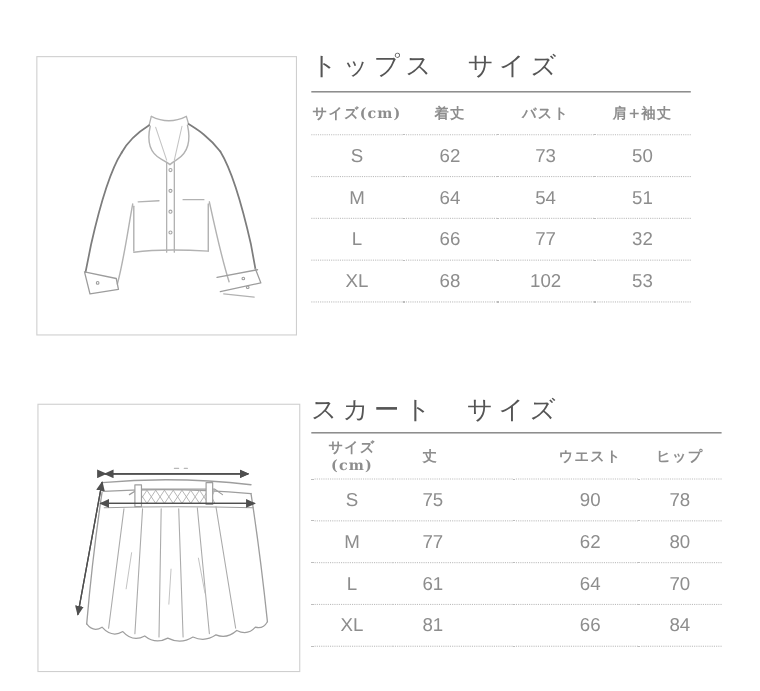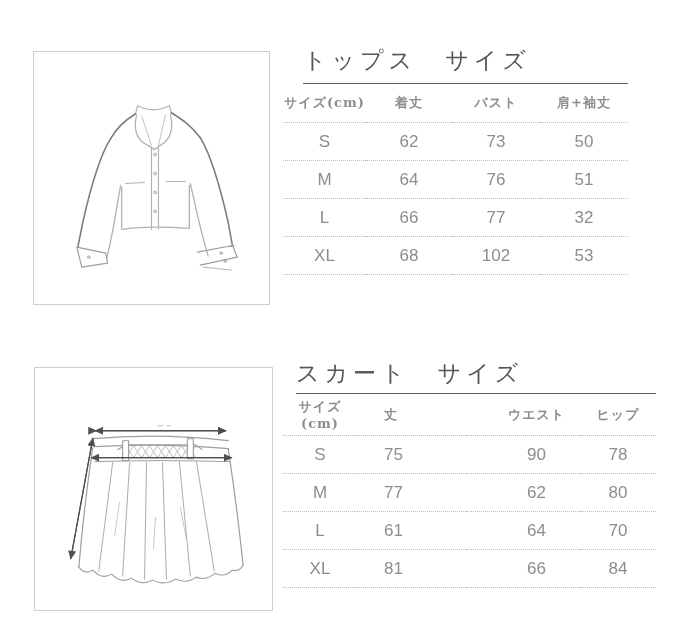--- a/index.html
+++ b/index.html
@@ -16,22 +16,22 @@
 
   .size-block{position:absolute;}
   #tops-block{left:283px;top:46px;width:345px;}
   #skirt-block{left:283px;top:359px;width:373px;}
 
   .block-title{
     font-family:"DejaVu Serif","Liberation Serif",serif;
     font-size:23px;line-height:28px;color:#555555;letter-spacing:5px;
     white-space:pre;border-bottom:1px solid #5f5f5f;
   }
-  #tops-block .block-title{padding-bottom:9px;margin-left:20px;}
-  #skirt-block .block-title{padding-bottom:6px;margin-left:13px;}
+  #tops-block .block-title{padding-bottom:9px;}
+  #skirt-block .block-title{padding-bottom:6px;}
 
   table.size-table{
     width:100%;border-collapse:collapse;table-layout:fixed;
   }
   table.size-table th{
     font-family:"DejaVu Serif","Liberation Serif",serif;
     font-weight:bold;font-size:13px;color:#8d8d8d;letter-spacing:1px;
     text-align:center;height:36px;vertical-align:middle;
     border-bottom:1px dotted #bdbdbd;
   }
@@ -108,21 +108,21 @@
     <tbody>
       <tr>
         <td>S</td>
         <td>62</td>
         <td>73</td>
         <td>50</td>
       </tr>
       <tr>
         <td>M</td>
         <td>64</td>
-        <td>76</td>
+        <td>54</td>
         <td>51</td>
       </tr>
       <tr>
         <td>L</td>
         <td>66</td>
         <td>77</td>
         <td>32</td>
       </tr>
       <tr>
         <td>XL</td>

